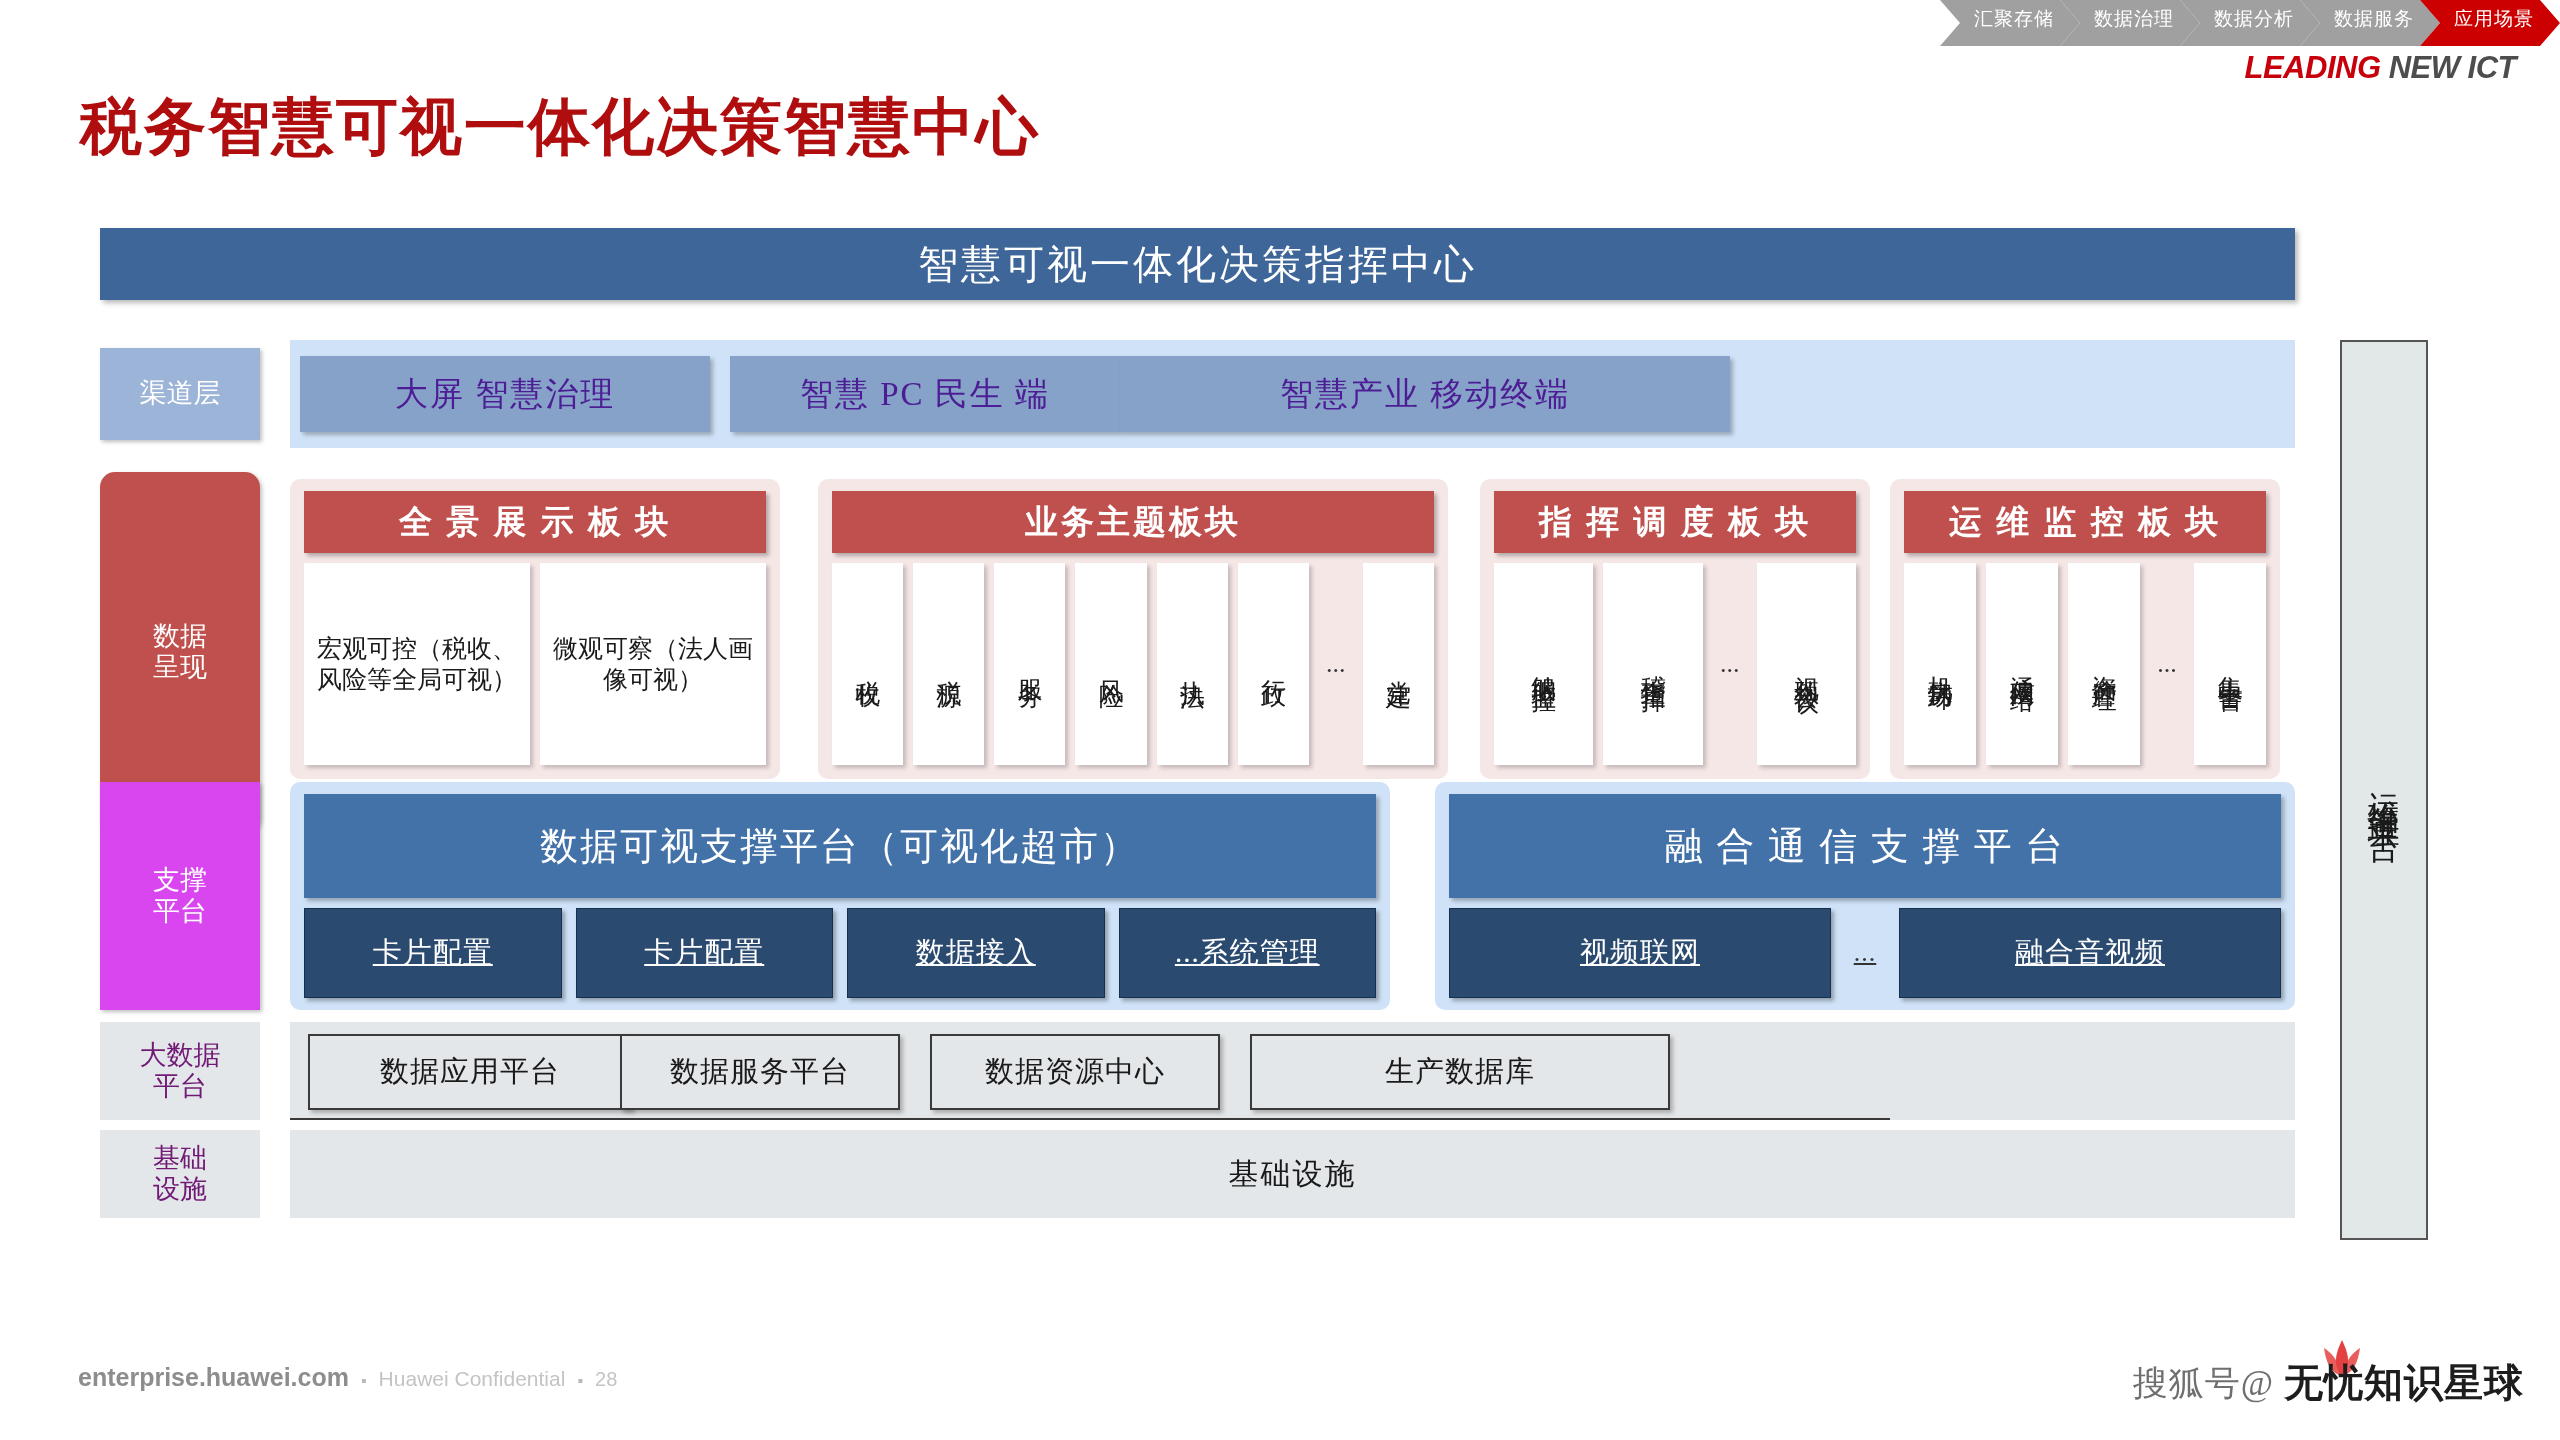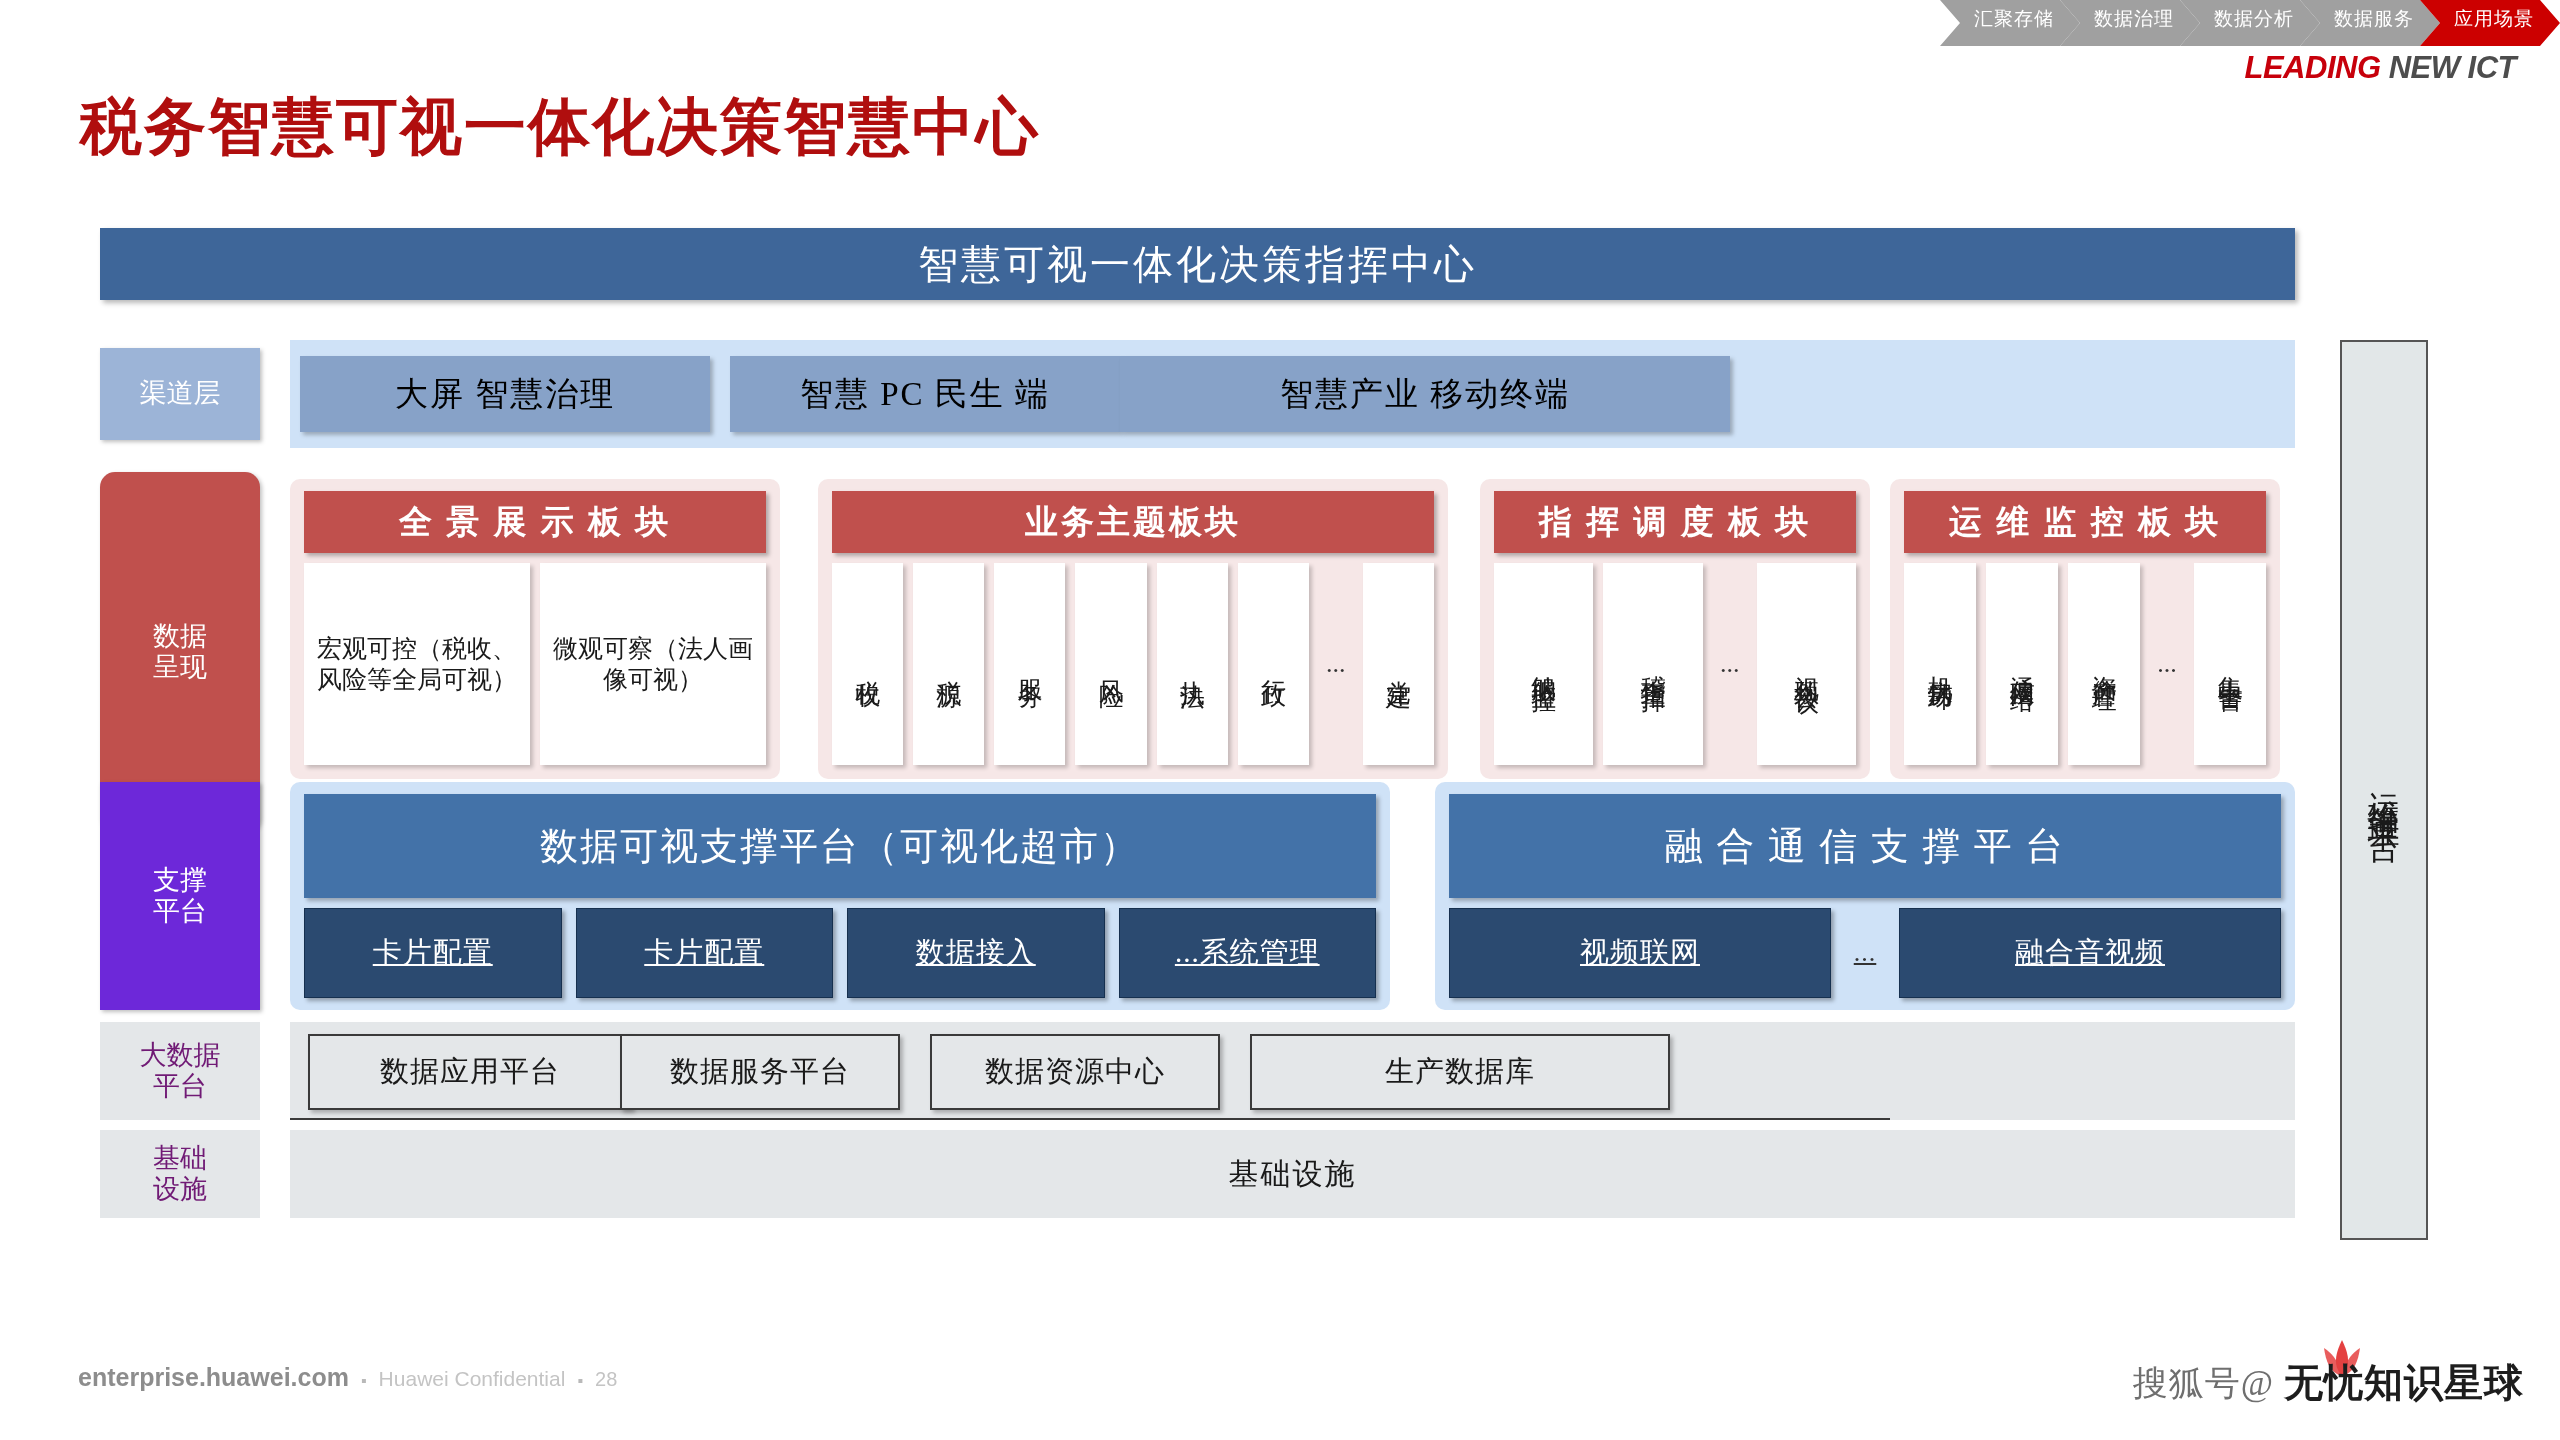--- a/index.html
+++ b/index.html
@@ -47,32 +47,32 @@
   }
 
   
   .leftlabel {
     display: flex; align-items: center; justify-content: center;
     text-align: center; line-height: 1.15; font-size: 27px;
     box-shadow: 2px 2px 4px rgba(0,0,0,0.25);
   }
   .lbl-blue  { background: #9cb4d7; color: #ffffff; }
   .lbl-red   { background: #c0504d; color: #ffffff; }
-  .lbl-dblue { background: #6d28d9; color: #ffffff; }
+  .lbl-dblue { background: #d946ef; color: #ffffff; }
   .lbl-gray  { background: #e4e7e9; color: #701a75; box-shadow:none; }
 
   
   .row-channel { position: absolute; left: 100px; top: 340px; width: 2195px; height: 108px; }
   .ch-label { position: absolute; left: 0; top: 8px; width: 160px; height: 92px; }
   .ch-panel {
     position: absolute; left: 190px; top: 0; width: 2005px; height: 108px;
     background: #cfe2f7;
   }
   .ch-box {
-    position: absolute; top: 16px; height: 76px; background: #87a2c8; color: #000000;
+    position: absolute; top: 16px; height: 76px; background: #87a2c8; color: #4c1d95;
     display: flex; align-items: center; justify-content: center;
     font-size: 33px; letter-spacing: 2px; box-shadow: 3px 3px 4px rgba(0,0,0,0.25);
   }
 
   
   .row-data { position: absolute; left: 100px; top: 462px; width: 2195px; height: 300px; }
   .dp-label { position: absolute; left: 0; top: 10px; width: 160px; height: 360px; border-radius: 15px; }
   .dp-group { position: absolute; top: 0; height: 300px; background: #f6e7e7; border-radius: 10px; margin-top: 17px; }
   .dp-head {
     position: absolute; left: 14px; top: 12px; height: 62px;

